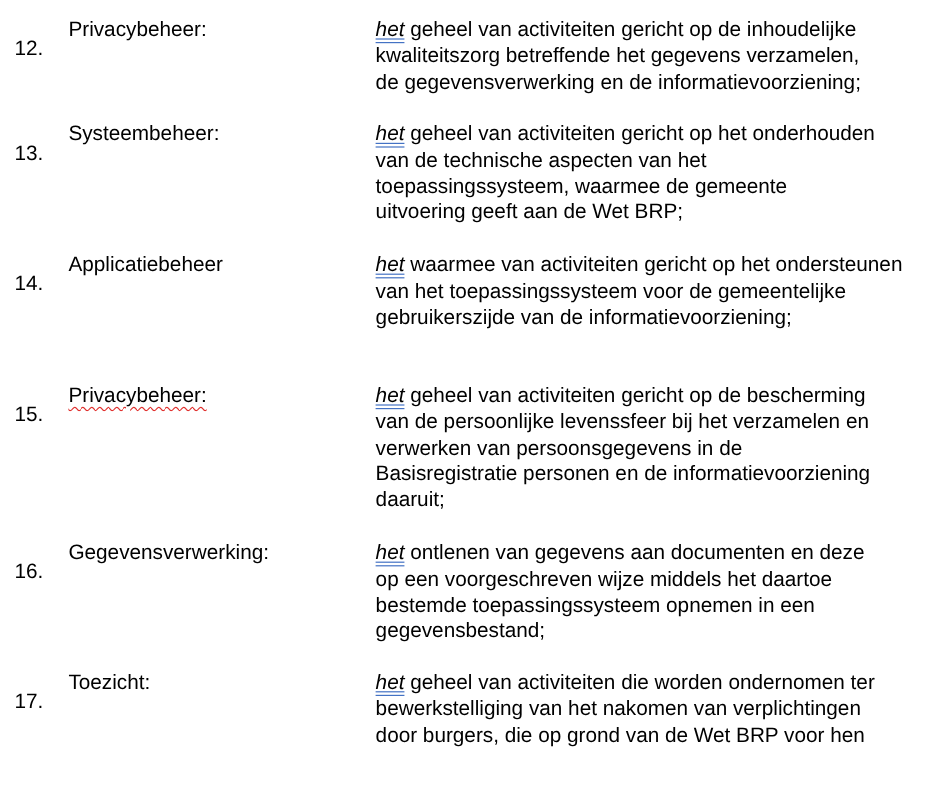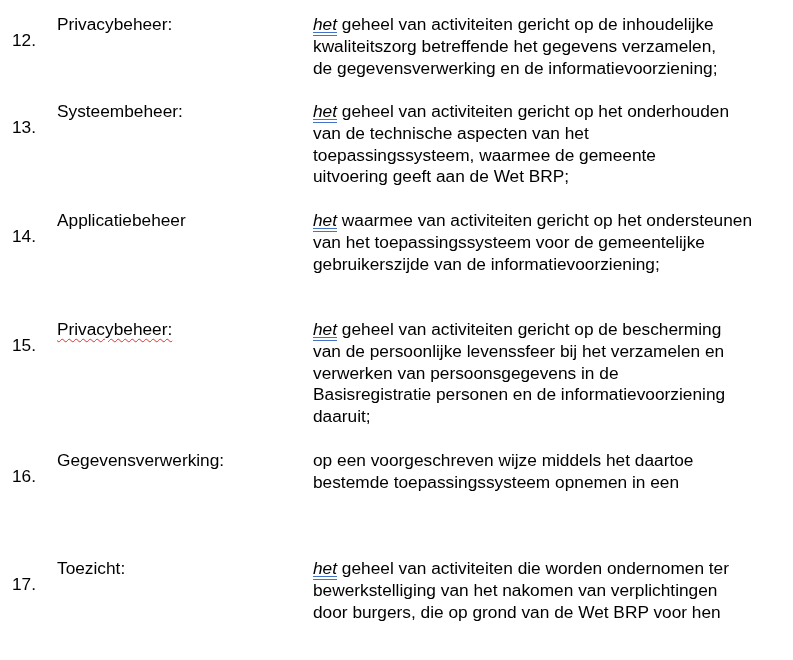--- a/index.html
+++ b/index.html
@@ -56,22 +56,24 @@
     <span class="line">verwerken van persoonsgegevens in de</span>
     <span class="line">Basisregistratie personen en de informatievoorziening</span>
     <span class="line">daaruit;</span>
   </div>
 </div>
 
 <div class="entry" style="top:450px;">
   <span class="num">16.</span>
   <span class="term">Gegevensverwerking:</span>
   <div class="def">
+    <span class="line"><span class="het">het</span><span> ontlenen van gegevens aan documenten en deze</span></span>
     <span class="line">op een voorgeschreven wijze middels het daartoe</span>
     <span class="line">bestemde toepassingssysteem opnemen in een</span>
+    <span class="line">gegevensbestand;</span>
   </div>
 </div>
 
 <div class="entry" style="top:558px;">
   <span class="num">17.</span>
   <span class="term">Toezicht:</span>
   <div class="def">
     <span class="line"><span class="het">het</span><span> geheel van activiteiten die worden ondernomen ter</span></span>
     <span class="line">bewerkstelliging van het nakomen van verplichtingen</span>
     <span class="line">door burgers, die op grond van de Wet BRP voor hen</span>

